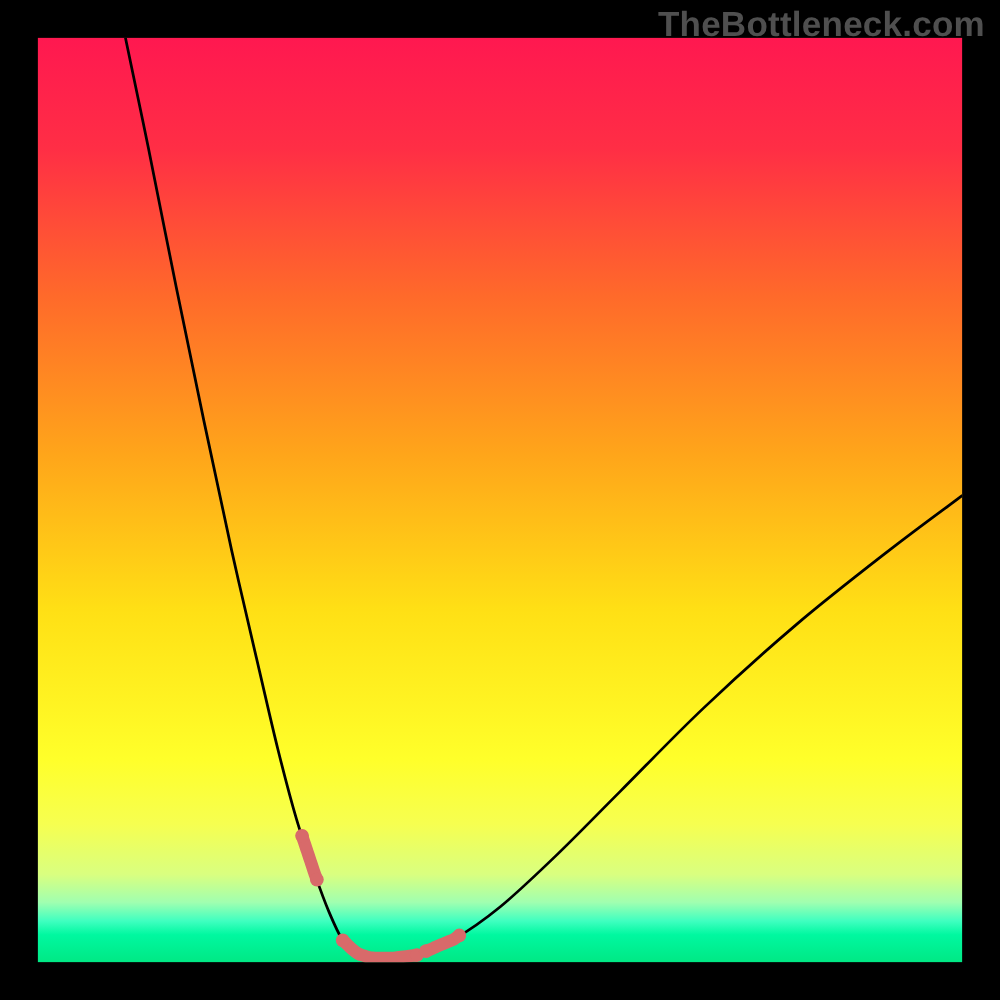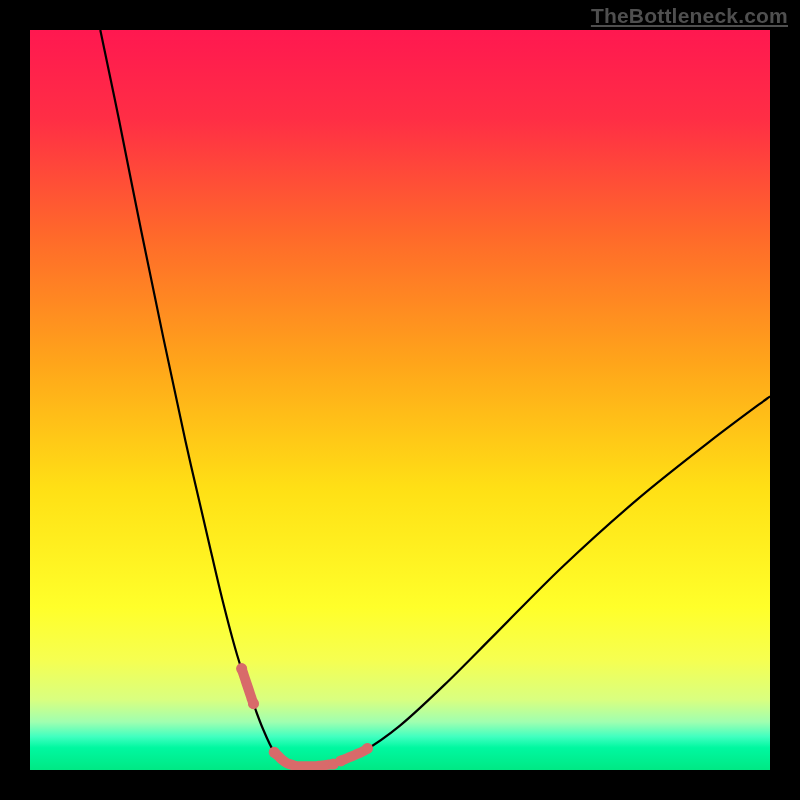--- a/index.html
+++ b/index.html
@@ -15,25 +15,24 @@
     position: relative;
     width: 800px;
     height: 800px;
     background: #000;
   }
   .attribution {
     position: absolute;
     top: 4px;
     right: 12px;
     color: #4f4f4f;
-    font-size: 21px;
+    font-size: 28px;
     font-weight: 600;
     letter-spacing: 0.2px;
     z-index: 10;
-    text-decoration: underline;
   }
   .plot-area {
     position: absolute;
     left: 30px;
     top: 30px;
     width: 740px;
     height: 740px;
     overflow: hidden;
   }
   .gradient-bg {

